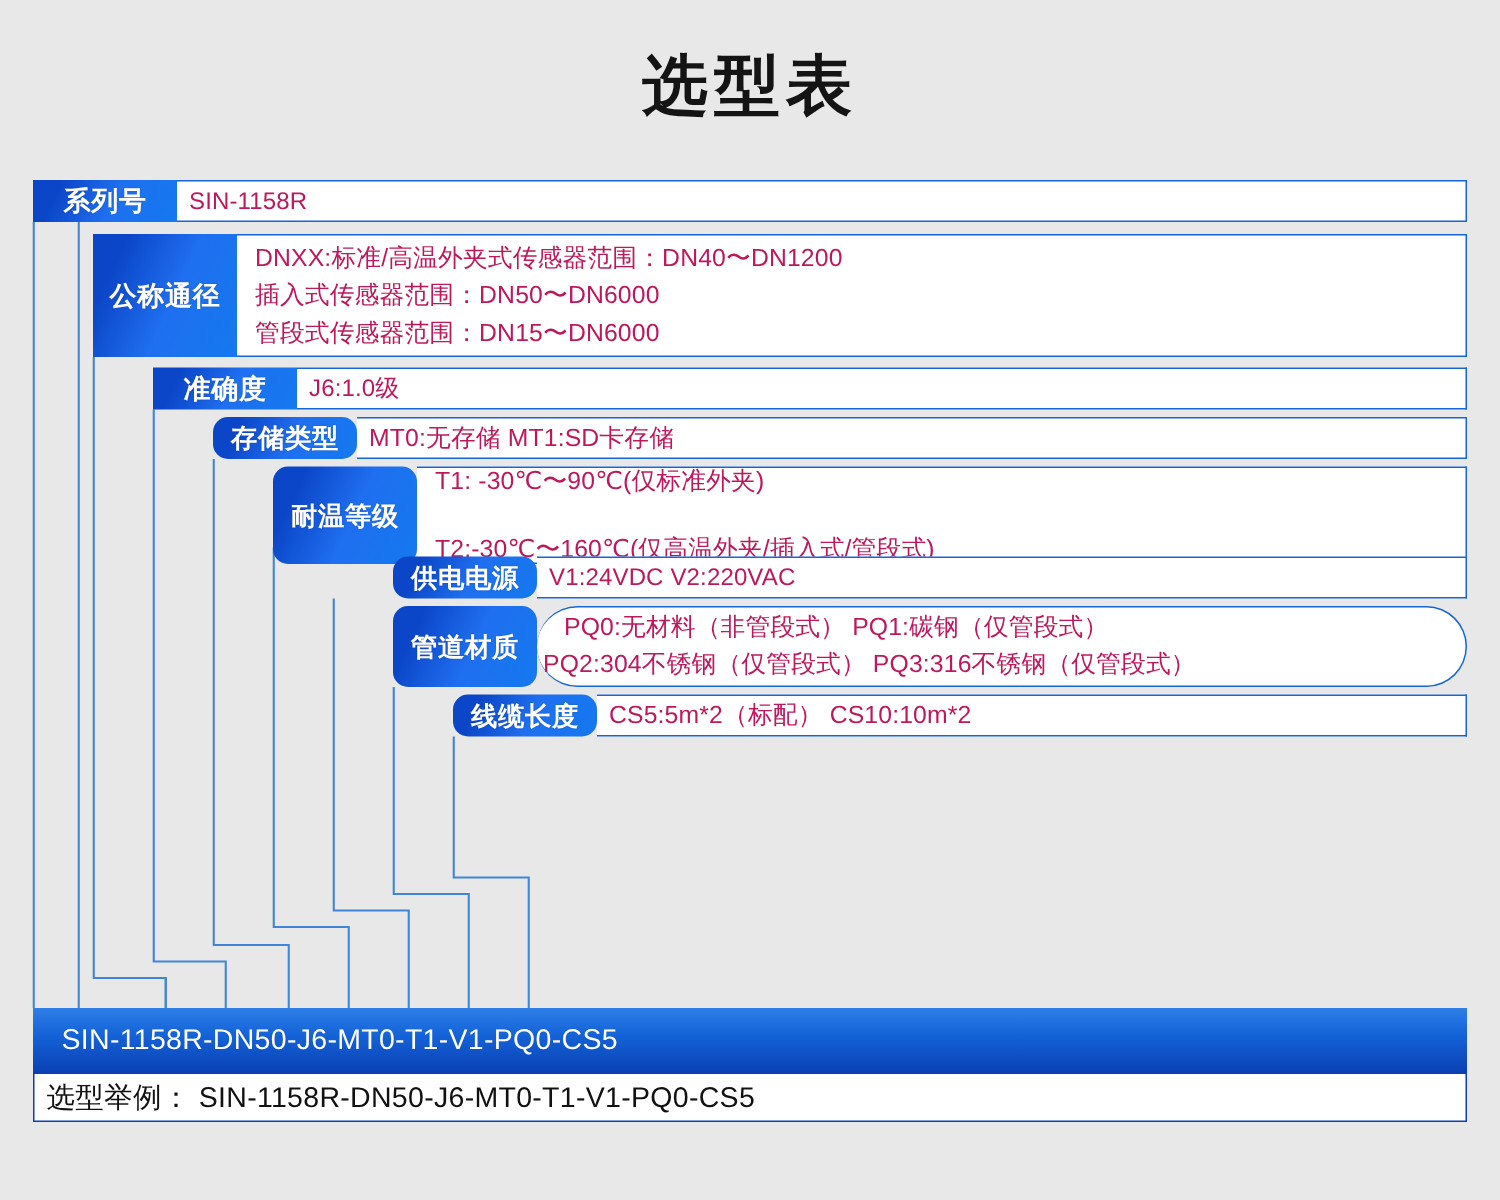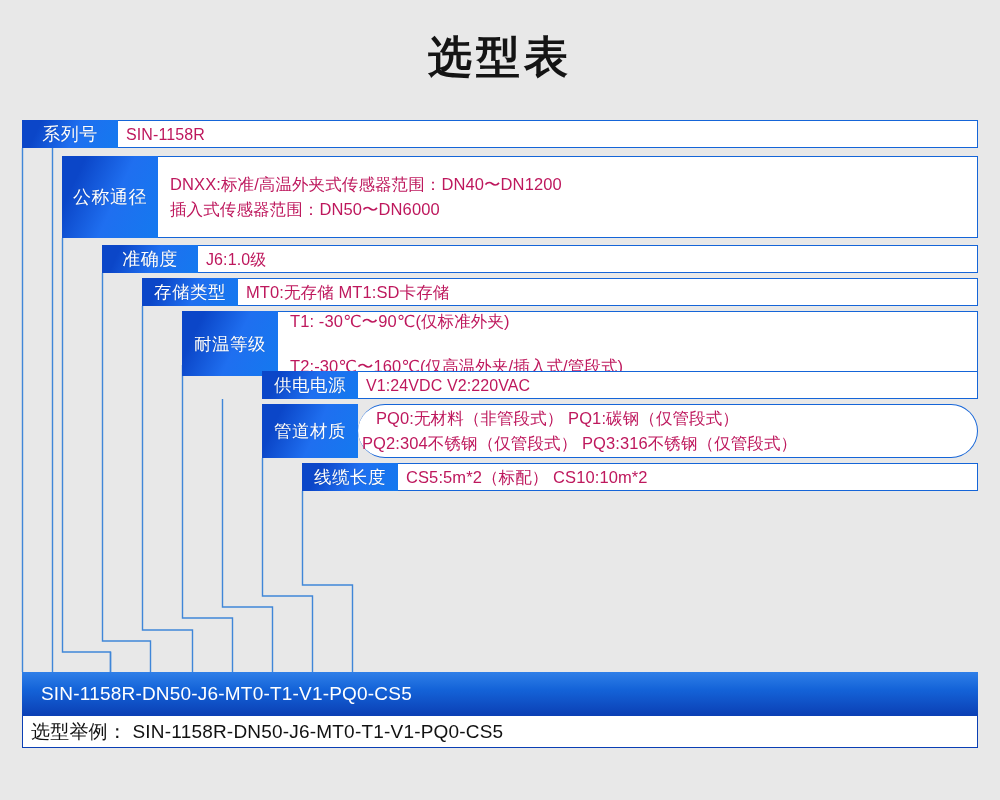--- a/index.html
+++ b/index.html
@@ -45,27 +45,27 @@
     white-space:nowrap;
     letter-spacing:.1px;
   }
   .row .val .line.num{font-size:16px;}
 
   .lab{
     width:96px;
     box-sizing:border-box;
     background:linear-gradient(115deg,#0b46c8 0%,#0b46c8 18%,#1f6ff0 55%,#1479ef 100%);
     color:#fff;
-    font-size:18px;font-weight:normal;
+    font-size:18px;font-weight:bold;
     letter-spacing:.5px;
     display:flex;align-items:center;justify-content:center;
     position:relative;z-index:3;
     text-shadow:0 0 1px rgba(0,0,0,.25);
   }
-  .lab.small{font-size:17.5px;}
+  .lab.small{font-size:17.5px;border-radius:10px;}
 
   
 
   
   .sumwrap{position:absolute;left:22px;top:672px;width:956px;}
   .sumbar{
     height:44px;
     background:linear-gradient(180deg,#2f7fe8 0%,#1463d8 40%,#0b3fb4 100%);
     color:#fff;
     font-size:19px;
@@ -123,20 +123,21 @@
     <div class="val">
       <div class="line num">SIN-1158R</div>
     </div>
   </div>
 
   <div class="row" style="left:62px;top:156px;width:916px;height:82px;">
     <div class="lab">公称通径</div>
     <div class="val" style="padding-left:12px;">
       <div class="line">DNXX:标准/高温外夹式传感器范围：DN40〜DN1200</div>
       <div class="line">插入式传感器范围：DN50〜DN6000</div>
+      <div class="line">管段式传感器范围：DN15〜DN6000</div>
     </div>
   </div>
 
   <div class="row" style="left:102px;top:245px;width:876px;height:28px;">
     <div class="lab">准确度</div>
     <div class="val">
       <div class="line num">J6:1.0级</div>
     </div>
   </div>
 

